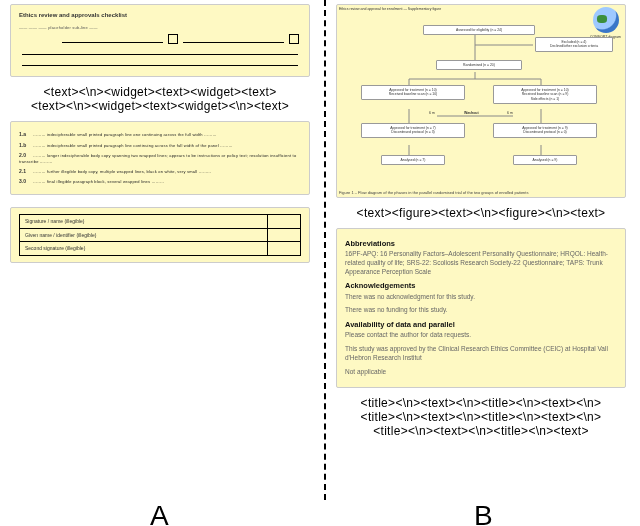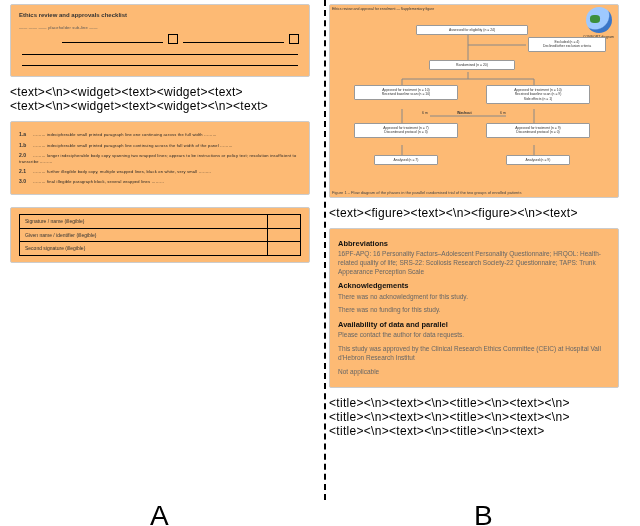--- a/index.html
+++ b/index.html
@@ -1,23 +1,23 @@
 <!DOCTYPE html>
 <html><head>
 <meta charset="utf-8">
 <style>
   html,body{margin:0;padding:0;width:640px;height:526px;background:#fff;font-family:Arial,Helvetica,sans-serif;color:#000}
   .page{position:relative;width:640px;height:526px;overflow:hidden}
   .divider{position:absolute;left:324px;top:0;width:0;height:500px;border-left:2px dashed #000}
   .col{position:absolute;top:4px;bottom:26px}
   .col.a{left:10px;width:300px}
-  .col.b{left:329px;width:290px}
-  .panel{border:1px solid #ccc;border-radius:2px;background:#fdba74;padding:6px 8px;margin-bottom:12px;font-size:4.5px;line-height:1.35;color:#333}
+  .col.b{left:336px;width:290px}
+  .panel{border:1px solid #ccc;border-radius:2px;background:#fef9c3;padding:6px 8px;margin-bottom:12px;font-size:4.5px;line-height:1.35;color:#333}
   .panel .blur{color:#555;font-size:4px;letter-spacing:.2px}
-  .caption{font-size:12px;margin-top:-4px;margin-bottom:8px;letter-spacing:.3px}
+  .caption{text-align:center;font-size:12px;margin-top:-4px;margin-bottom:8px;letter-spacing:.3px}
   .biglabel{position:absolute;bottom:-6px;font-size:28px;font-weight:400}
   .biglabel.a{left:150px}
   .biglabel.b{left:474px}
   
   
   .a1-head{font-size:6px;font-weight:bold;margin-bottom:6px}
   .a1-sub{font-size:4.5px;color:#333}
   .a1-row{display:flex;align-items:center;margin:4px 0}
   .a1-label{font-size:5px;min-width:40px;color:#333}
   .a1-line{flex:1;border-bottom:1px solid #000;height:6px;margin:0 3px}

